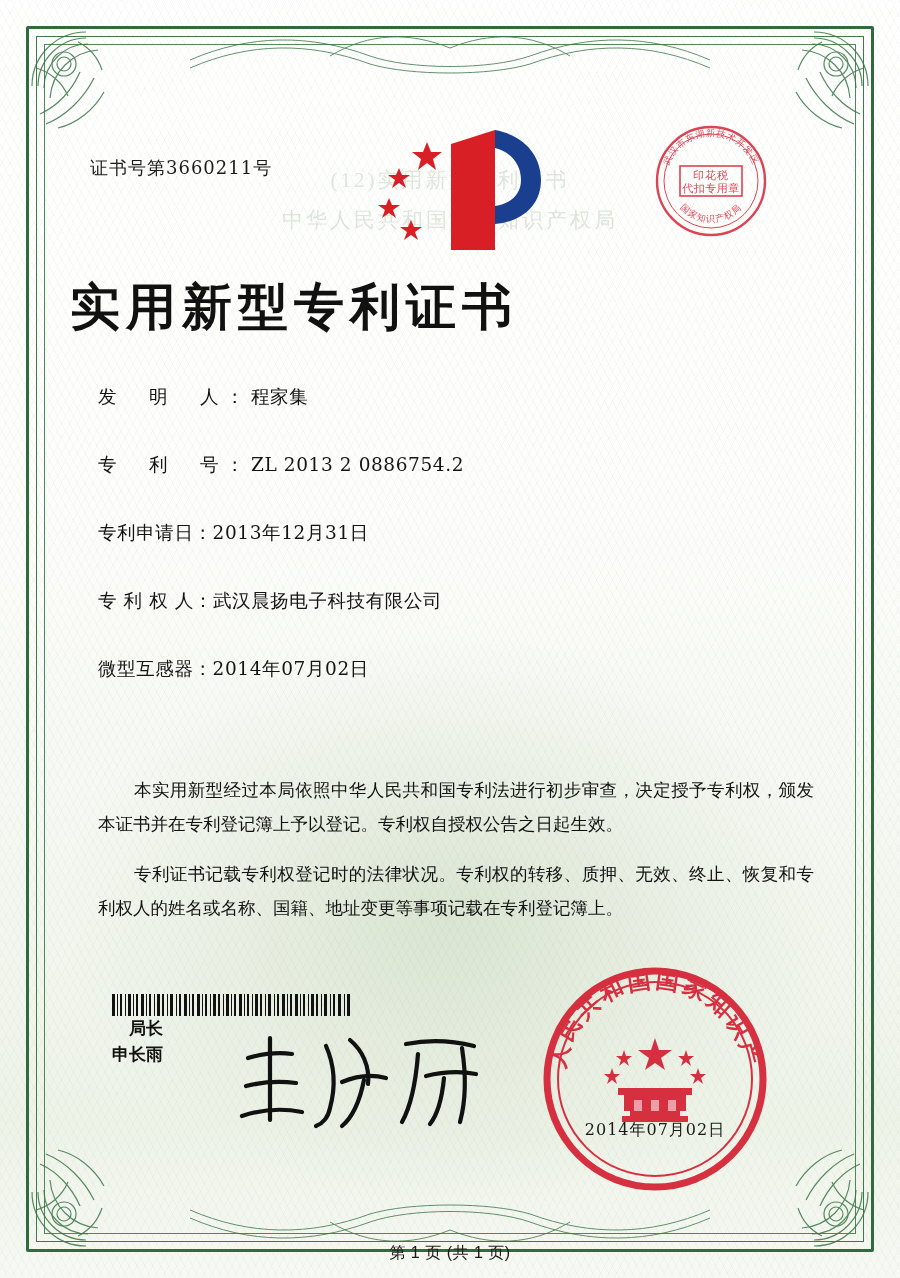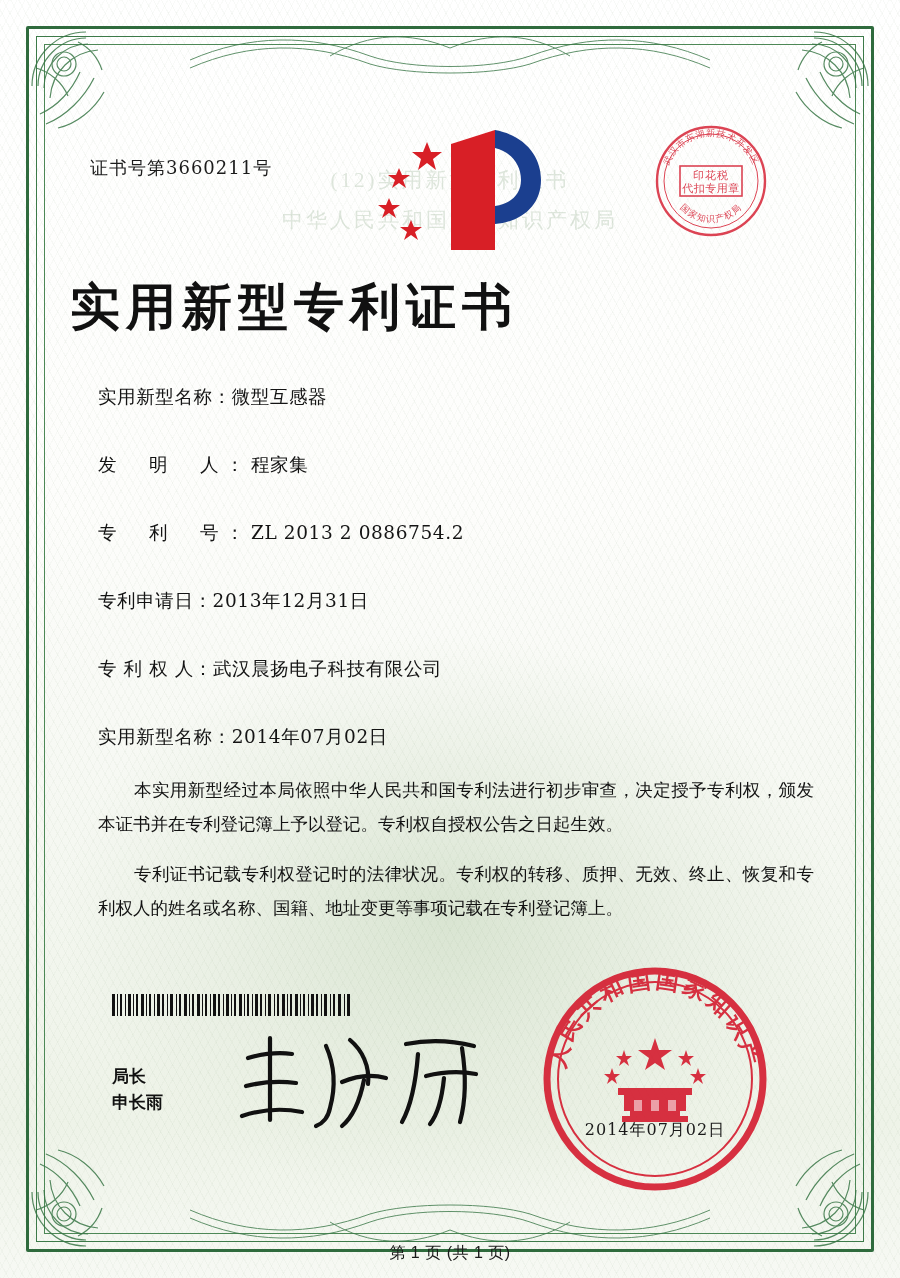--- a/index.html
+++ b/index.html
@@ -155,26 +155,27 @@
   .barcode {
     position: absolute;
     left: 42px;
     top: 930px;
     width: 238px;
     height: 22px;
   }
   .sign-block {
     position: absolute;
     left: 42px;
-    top: 1000px;
+    top: 952px;
     font-size: 17px;
     line-height: 26px;
     color: #111;
     font-weight: 700;
     font-family: Liberation Sans, sans-serif;
+    text-align: right;
   }
   .handwriting {
     position: absolute;
     left: 160px;
     top: 960px;
     width: 270px;
     height: 110px;
   }
   .red-seal {
     position: absolute;
@@ -313,37 +314,34 @@
         <polygon points="72,18 76,28 87,28 78,35 81,46 72,39 63,46 66,35 57,28 68,28"></polygon>
         <polygon points="44,44 47,51 55,51 48,56 51,64 44,59 37,64 40,56 33,51 41,51"></polygon>
         <polygon points="34,74 37,81 45,81 38,86 41,94 34,89 27,94 30,86 23,81 31,81"></polygon>
         <polygon points="56,96 59,103 67,103 60,108 63,116 56,111 49,116 52,108 45,103 53,103"></polygon>
       </g>
     </svg>
 
     <div class="main-title">实用新型专利证书</div>
 
     <div class="fields">
-      <div class="field-row">
-        <span class="lbl">实用新型名称：</span><span class="val">微型互感器</span>
-      </div>
       <div class="field-row spaced">
         <span class="lbl">发　明　人：</span><span class="val">程家集</span>
       </div>
       <div class="field-row spaced">
         <span class="lbl">专　利　号：</span><span class="val">ZL 2013 2 0886754.2</span>
       </div>
       <div class="field-row">
         <span class="lbl">专利申请日：</span><span class="val">2013年12月31日</span>
       </div>
       <div class="field-row">
         <span class="lbl">专 利 权 人：</span><span class="val">武汉晨扬电子科技有限公司</span>
       </div>
       <div class="field-row">
-        <span class="lbl">实用新型名称：</span><span class="val">2014年07月02日</span>
+        <span class="lbl">微型互感器：</span><span class="val">2014年07月02日</span>
       </div>
     </div>
 
     <div class="paragraphs">
       <p>本实用新型经过本局依照中华人民共和国专利法进行初步审查，决定授予专利权，颁发本证书并在专利登记簿上予以登记。专利权自授权公告之日起生效。</p>
       <p>专利证书记载专利权登记时的法律状况。专利权的转移、质押、无效、终止、恢复和专利权人的姓名或名称、国籍、地址变更等事项记载在专利登记簿上。</p>
     </div>
 
     <svg class="barcode" viewBox="0 0 238 22" preserveAspectRatio="none">
       <g fill="#111">

